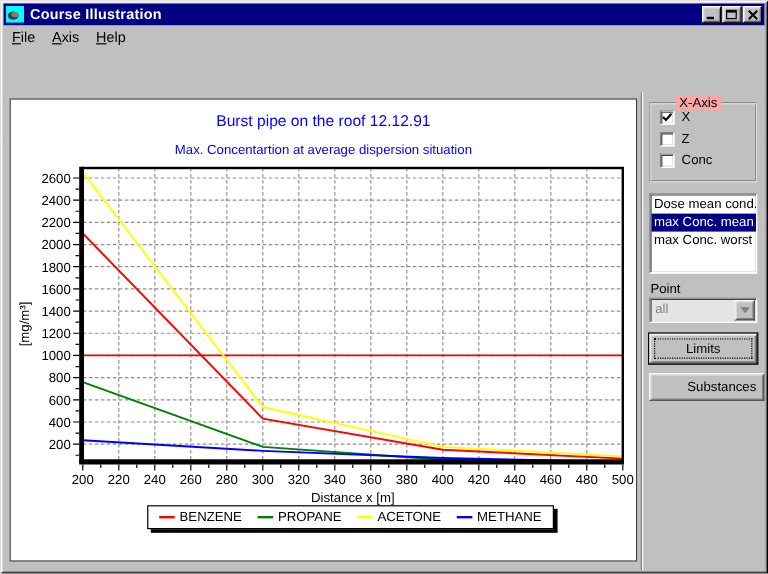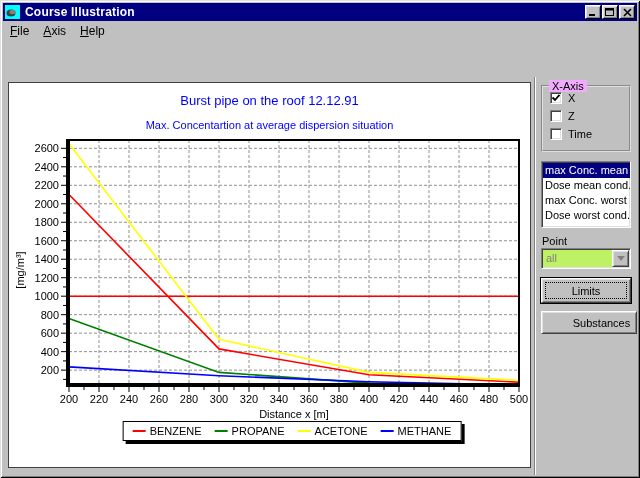--- a/index.html
+++ b/index.html
@@ -43,34 +43,34 @@
   #legend { position:absolute; top:338px; left:283px; transform:translateX(-50%); background:#fff;
     border:1px solid #000; box-shadow:3px 3px 0 #000; padding:3px 9px; display:inline-flex; gap:13px; white-space:nowrap; }
   .leg-item { display:flex; align-items:center; font-size:11px; color:#000; }
   .leg-line { display:inline-block; width:13px; height:2px; margin-right:4px; }
 
   
   #panel-groove { position:absolute; left:531px; top:0; bottom:0; width:2px; border-left:1px solid #808080; border-right:1px solid #fff; }
   #right-panel { position:absolute; left:534px; top:0; right:0; bottom:0; }
 
   #xaxis-group { position:absolute; left:4px; top:8px; width:90px; height:67px; border:2px groove #dfdfdf; }
-  #xaxis-label { position:absolute; left:6px; top:-7px; background:#f0abfc; padding:0 3px; font-size:11px; }
+  #xaxis-label { position:absolute; left:20px; top:-7px; background:#fca5a5; padding:0 3px; font-size:11px; }
   .cb-row { position:relative; display:flex; align-items:center; margin:4px 0 4px 7px; height:14px; }
   .cb-box { width:12px; height:12px; background:#fff; border:1px solid; border-color:#808080 #fff #fff #808080;
     box-shadow: inset 1px 1px 0 #404040, inset -1px -1px 0 #dfdfdf; display:flex; align-items:center; justify-content:center; }
   .cb-label { font-size:11px; margin-left:6px; }
 
   #listbox { position:absolute; left:4px; top:84px; width:90px; height:67px; background:#fff;
     border:1px solid; border-color:#808080 #fff #fff #808080; box-shadow: inset 1px 1px 0 #404040, inset -1px -1px 0 #dfdfdf;
     overflow:hidden; padding:1px 0 0 1px; }
   .lb-item { font-size:11px; height:15px; line-height:15px; padding-left:2px; white-space:nowrap; overflow:hidden; color:#000; }
   .lb-item.sel { background:#000080; color:#fff; }
 
   #point-label { position:absolute; left:5px; top:158px; font-size:11px; }
-  #point-combo { position:absolute; left:4px; top:171px; width:90px; height:21px; background:#bef264;
+  #point-combo { position:absolute; left:4px; top:171px; width:90px; height:21px; background:#e5e5e5;
     border:1px solid; border-color:#808080 #fff #fff #808080; box-shadow: inset 1px 1px 0 #404040, inset -1px -1px 0 #dfdfdf; }
   #point-value { position:absolute; left:4px; top:3px; font-size:11px; color:#808080; }
   #combo-btn { position:absolute; right:1px; top:1px; bottom:1px; width:17px; background:#c0c0c0;
     border:1px solid; border-color:#fff #404040 #404040 #fff; box-shadow: inset 1px 1px 0 #dfdfdf, inset -1px -1px 0 #808080;
     display:flex; align-items:center; justify-content:center; }
   .arrow-down { width:0; height:0; border-left:4px solid transparent; border-right:4px solid transparent; border-top:5px solid #808080; }
 
   .btn { background:#c0c0c0; font-size:11px; color:#000; text-align:center;
     border:1px solid; border-color:#fff #404040 #404040 #fff; box-shadow: inset 1px 1px 0 #dfdfdf, inset -1px -1px 0 #808080; padding-left: 25px; }
   #btn-limits { position:absolute; left:4px; top:201px; width:90px; height:25px; outline:1px solid #000; }
@@ -386,30 +386,29 @@
                 </svg>
               </span>
               <span class="cb-label">X</span>
             </div>
             <div class="cb-row">
               <span class="cb-box"></span>
               <span class="cb-label">Z</span>
             </div>
             <div class="cb-row">
               <span class="cb-box"></span>
-              <span class="cb-label">Time</span>
+              <span class="cb-label">Conc</span>
             </div>
           </div>
       </div>
 
       <div id="listbox">
+          <div class="lb-item">Dose mean cond.</div>
           <div class="lb-item sel">max Conc. mean</div>
-          <div class="lb-item">Dose mean cond.</div>
           <div class="lb-item">max Conc. worst cond.</div>
-          <div class="lb-item">Dose worst cond.</div>
         </div>
 
       <div id="point-label">Point</div>
       <div id="point-combo">
         <span id="point-value">all</span>
         <div id="combo-btn">
           <span class="arrow-down"></span>
         </div>
       </div>
 

